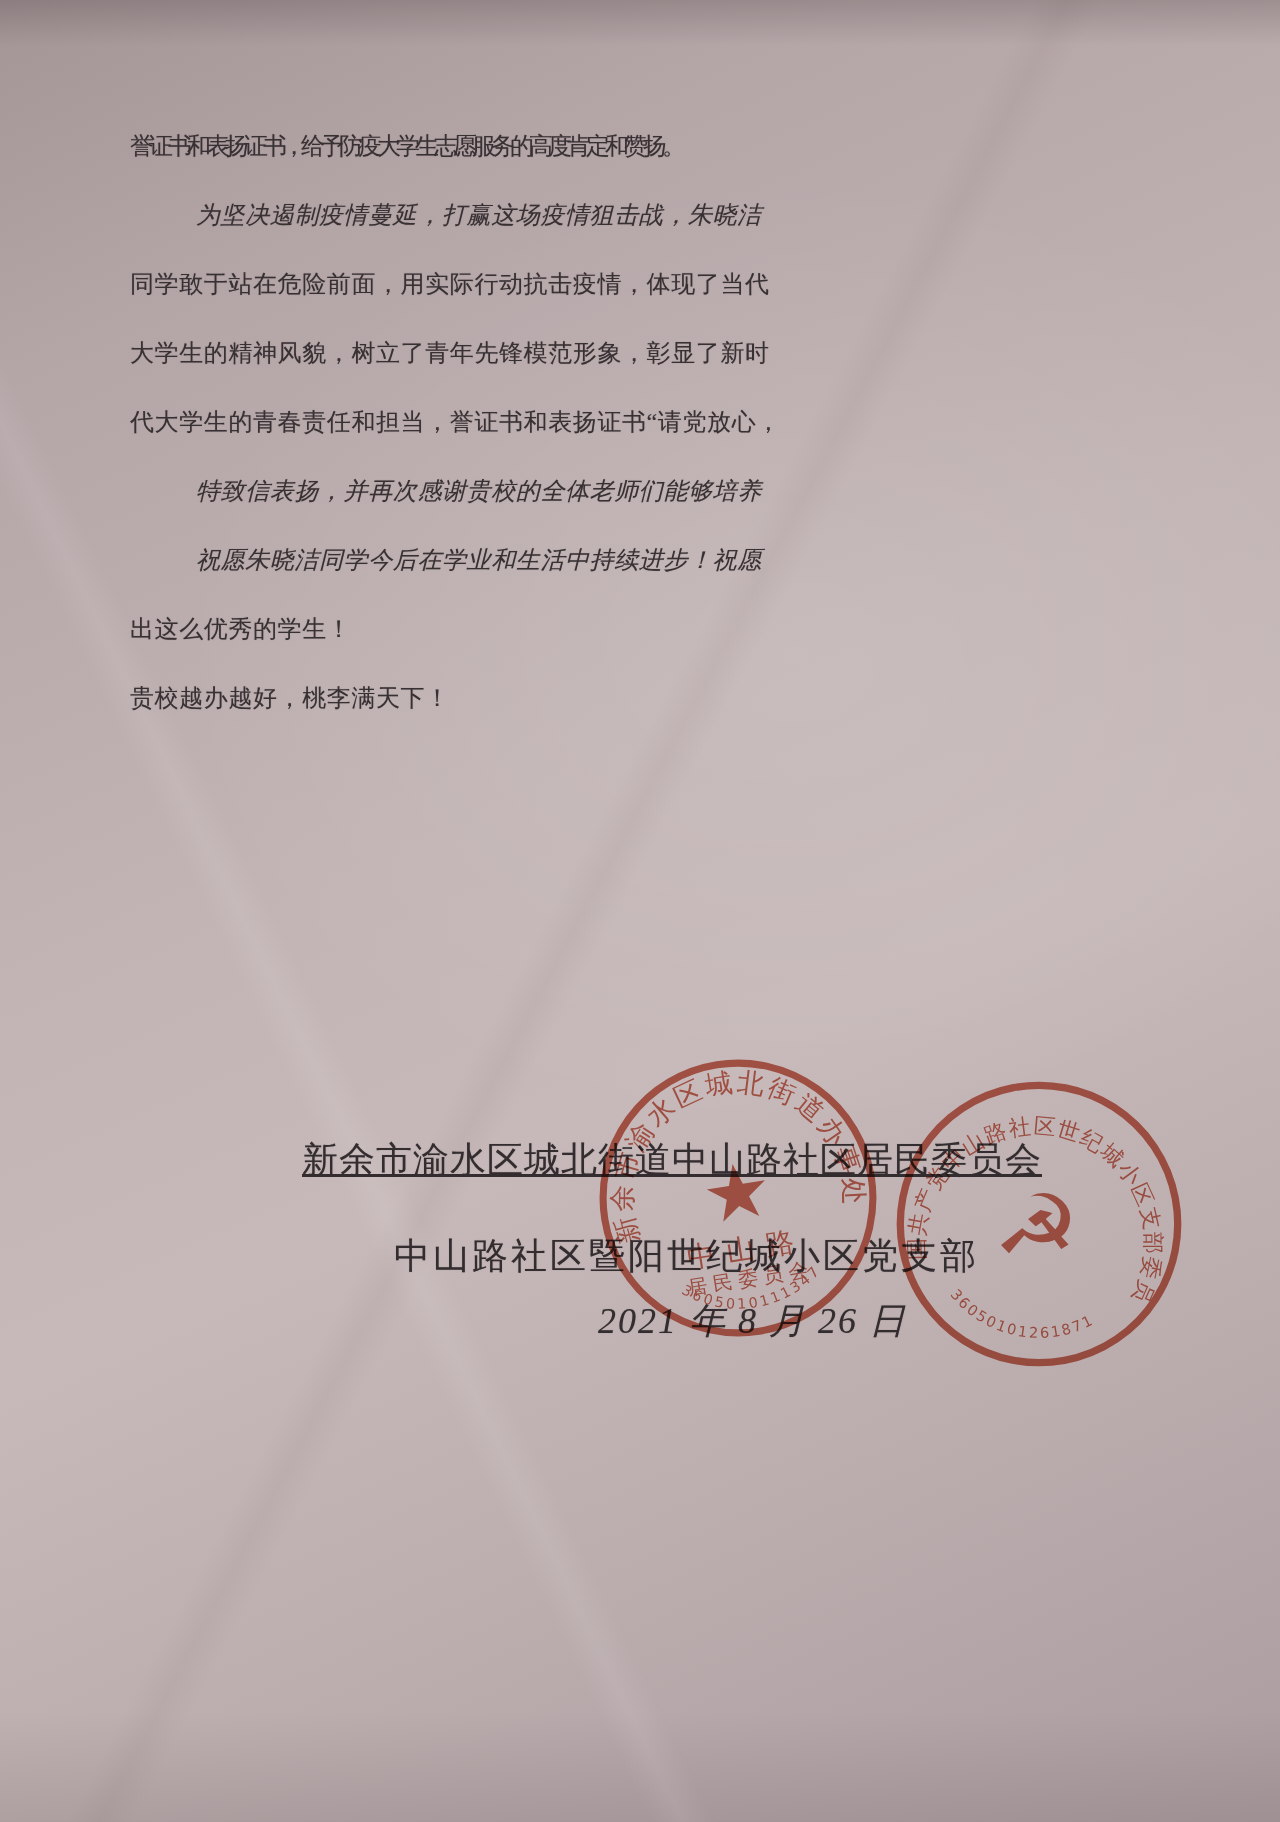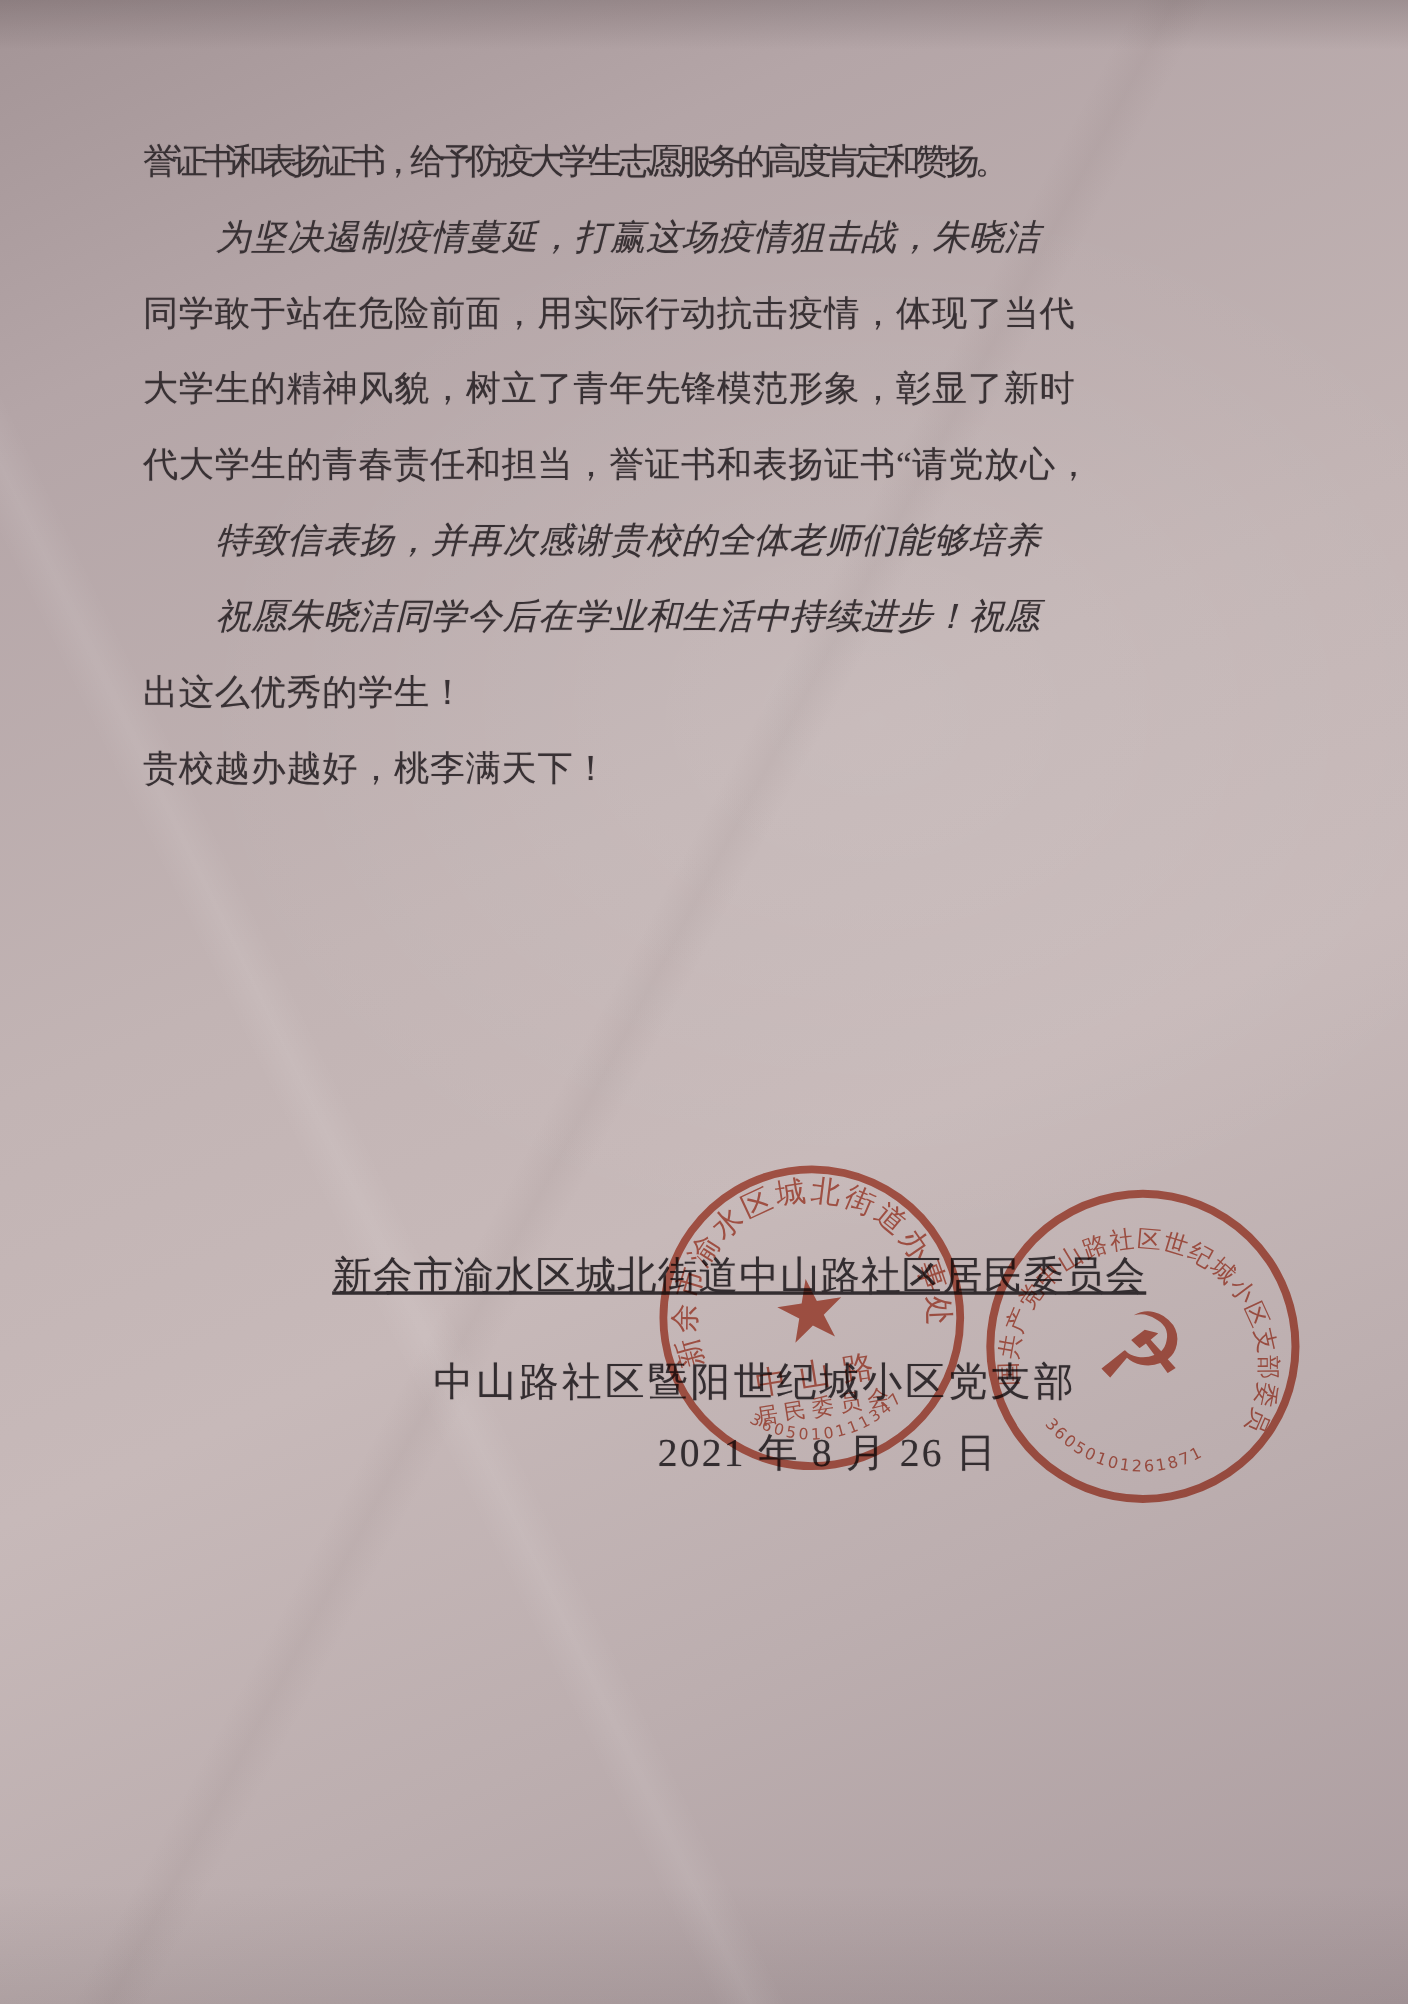--- a/index.html
+++ b/index.html
@@ -20,35 +20,35 @@
   
   .crease1,.crease2{position:absolute;left:0;top:0;width:100%;height:100%;pointer-events:none;}
   .crease1{background:linear-gradient(118deg, rgba(0,0,0,0) 46%, rgba(90,70,70,.06) 47.5%, rgba(0,0,0,0) 49%);}
   .crease2{background:linear-gradient(64deg, rgba(0,0,0,0) 30%, rgba(255,255,255,.08) 31.5%, rgba(0,0,0,0) 33%);}
 
   .letter-body{
     position:absolute;left:130px;top:112px;width:845px;
     color:#383134;
   }
   .line{
-    height:69px;line-height:69px;font-size:32px;letter-spacing:.6px;
+    height:69px;line-height:69px;font-size:24px;letter-spacing:.6px;
     white-space:nowrap;
     text-shadow:0 0 1px rgba(56,49,52,.35);
   }
   .line.tight{letter-spacing:-5px;}
   .line.indent{text-indent:66px;font-style:italic;}
   .line.closing{margin-top:76px;padding-left:130px;}
 
   .sig{
     position:absolute;color:#332d30;font-size:36px;letter-spacing:1px;
     white-space:nowrap;text-shadow:0 0 1px rgba(51,45,48,.35);
   }
   .sig.l1{left:302px;top:1136px;text-decoration:underline;}
   .sig.l2{left:394px;top:1232px;letter-spacing:3px;}
-  .sig.l3{left:598px;top:1297px;letter-spacing:2px;}
+  .sig.l3{left:598px;top:1297px;letter-spacing:2px;font-style:italic;}
 
   .stamp{
     position:absolute;mix-blend-mode:multiply;opacity:.82;pointer-events:none;
   }
   .stamp.s1{left:596px;top:1056px;width:284px;height:284px;transform:rotate(-9deg);}
   .stamp.s2{left:893px;top:1078px;width:292px;height:292px;transform:rotate(11deg);}
   .stamp svg{width:100%;height:100%;}
   .stamp text{font-family:"DejaVu Sans","Liberation Sans",sans-serif;fill:#c04c37;}
 </style>
 </head>

